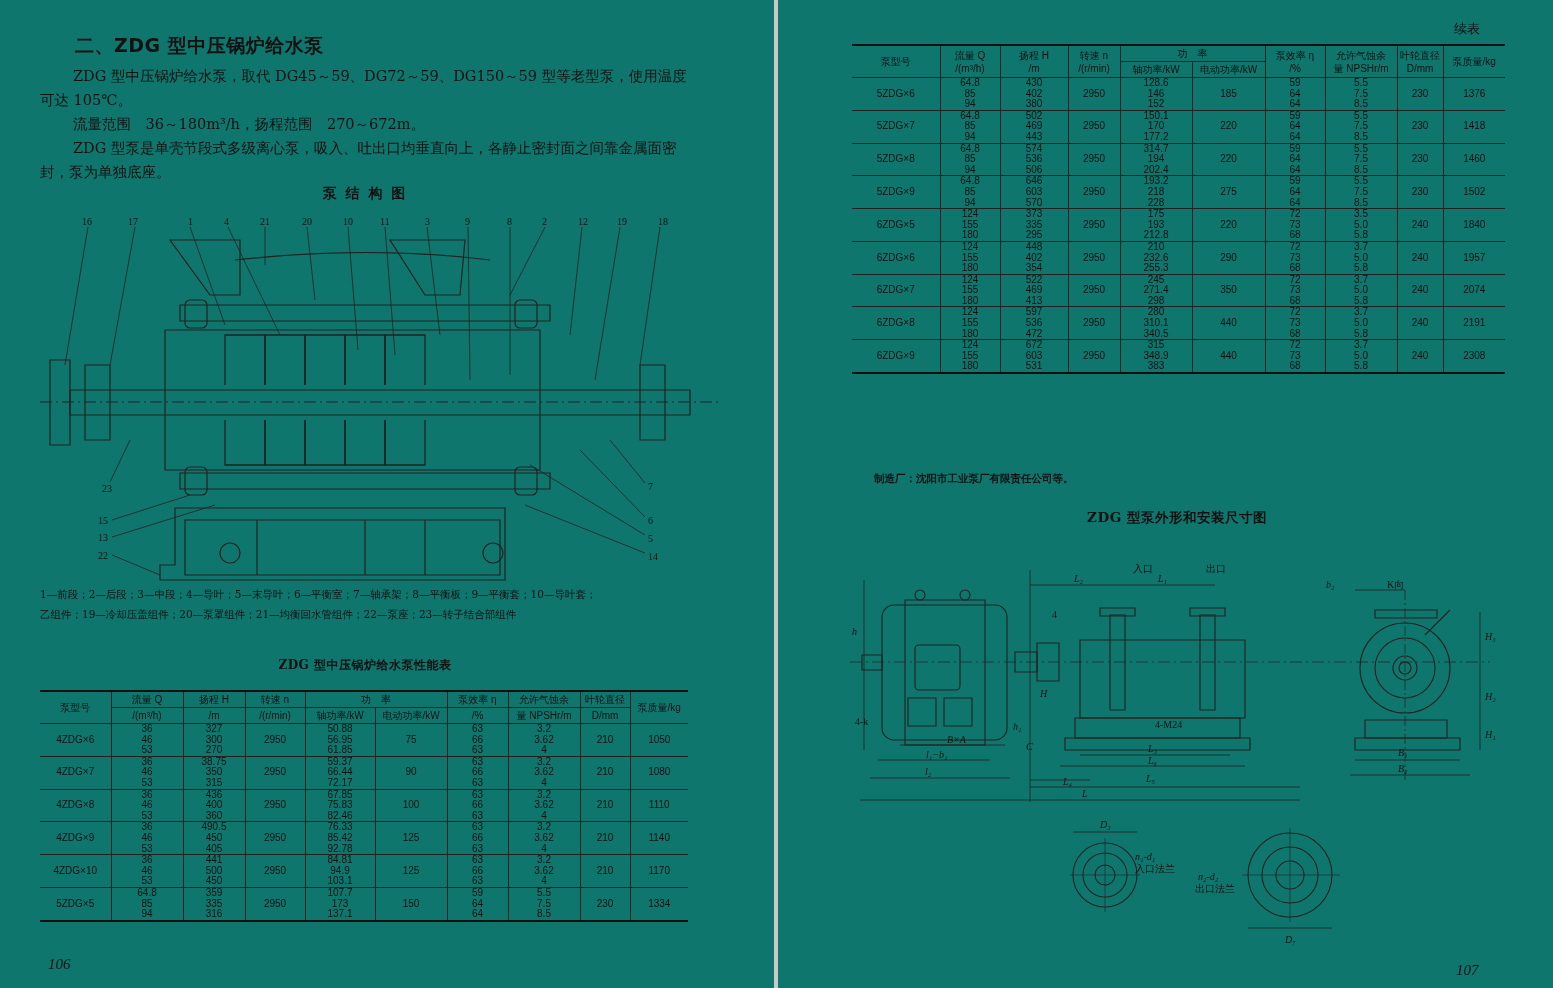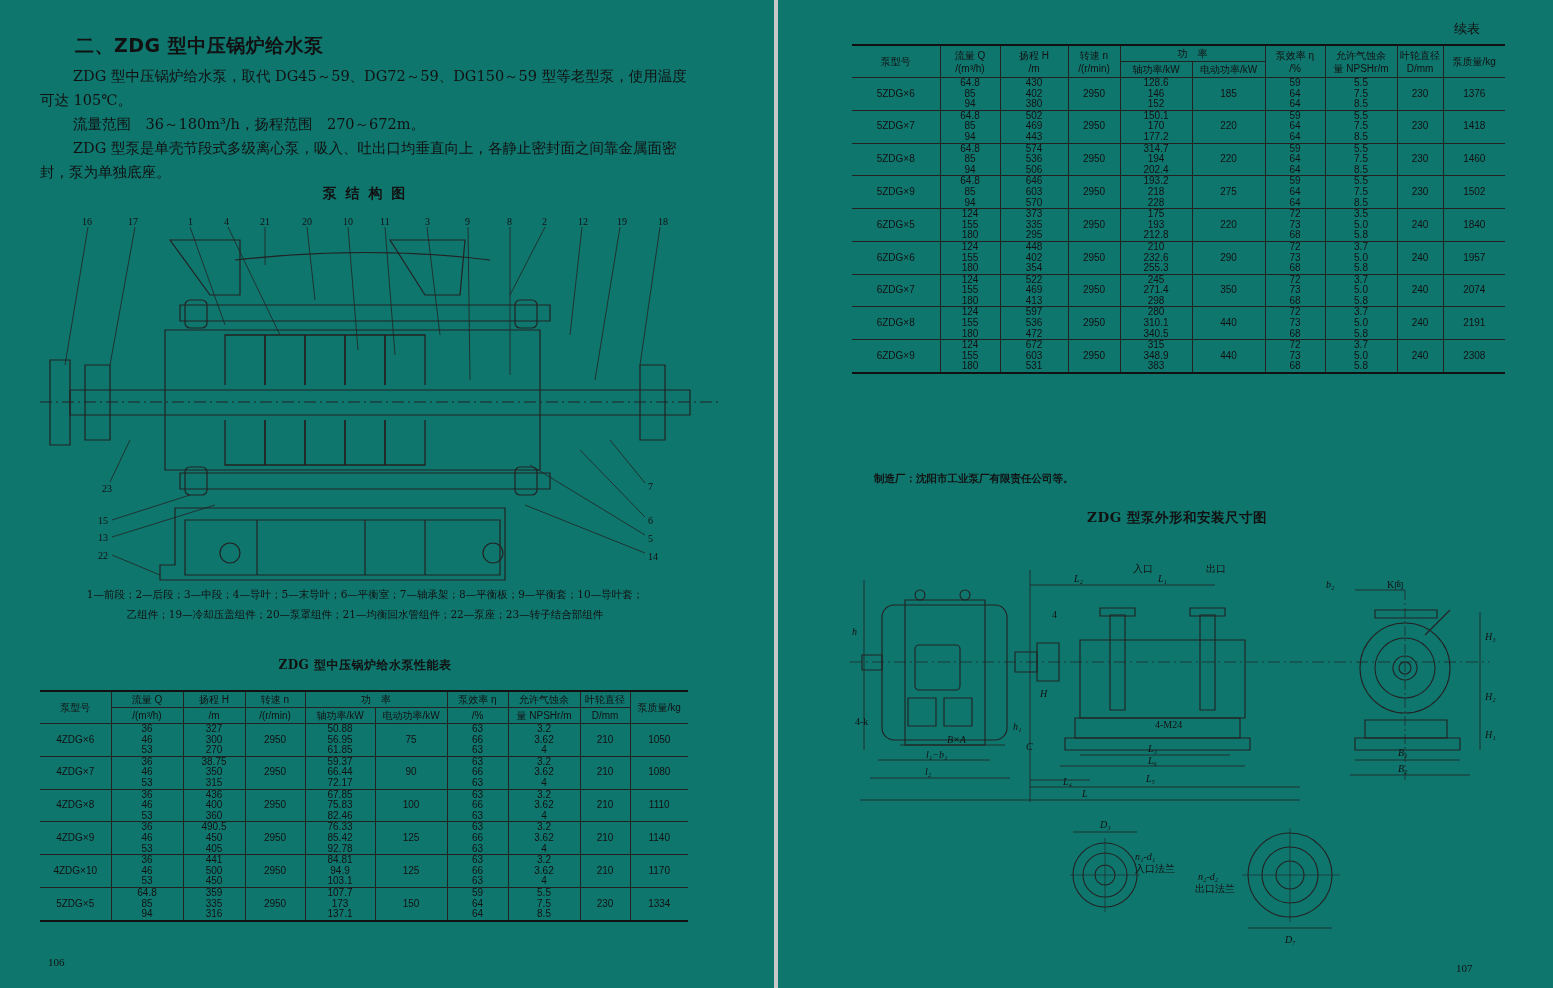--- a/index.html
+++ b/index.html
@@ -7,22 +7,22 @@
          font-family:"DejaVu Serif","Liberation Serif",serif; color:#111; }
   .page { position:absolute; top:0; height:988px; background:#0f766e; }
   #left-page { left:0; width:774px; }
   #right-page { left:778px; width:775px; }
   .gutter { position:absolute; left:774px; top:0; width:4px; height:988px; background:#c9c9c9; }
 
   .abs { position:absolute; }
   .h2 { font-family:"DejaVu Sans","Liberation Sans",sans-serif; font-size:19px; font-weight:bold; letter-spacing:0.5px; }
   .para { font-size:14.5px; line-height:24px; }
   .center-title { font-size:14px; font-weight:bold; text-align:center; letter-spacing:2px; }
-  .caption { font-size:10.5px; line-height:20px; text-align:center; }
-  .pagenum { font-size:11px; font-family:"Liberation Serif",serif; }
+  .caption { font-size:10.5px; line-height:20px; }
+  .pagenum { font-style:italic; font-size:15px; font-family:"Liberation Serif",serif; }
 
   table.spec { border-collapse:collapse; position:absolute; font-size:10px; font-family:Liberation Sans, sans-serif; }
   table.spec th { font-weight:normal; font-size:10px; border:1px solid #222; padding:1px 2px; text-align:center; line-height:13px; }
   table.spec td { border-left:1px solid #222; border-right:1px solid #222; border-top:1px solid #222; border-bottom:1px solid #222; text-align:center; padding:0 2px; font-size:10px; line-height:10.6px; vertical-align:middle; }
   table.spec { border-top:2px solid #111; border-bottom:2px solid #111; }
   table.spec tr > *:first-child { border-left:none; }
   table.spec tr > *:last-child { border-right:none; }
   .stack span { display:block; }
 
   svg line, svg path, svg rect, svg circle, svg polyline, svg ellipse { vector-effect:non-scaling-stroke; }

